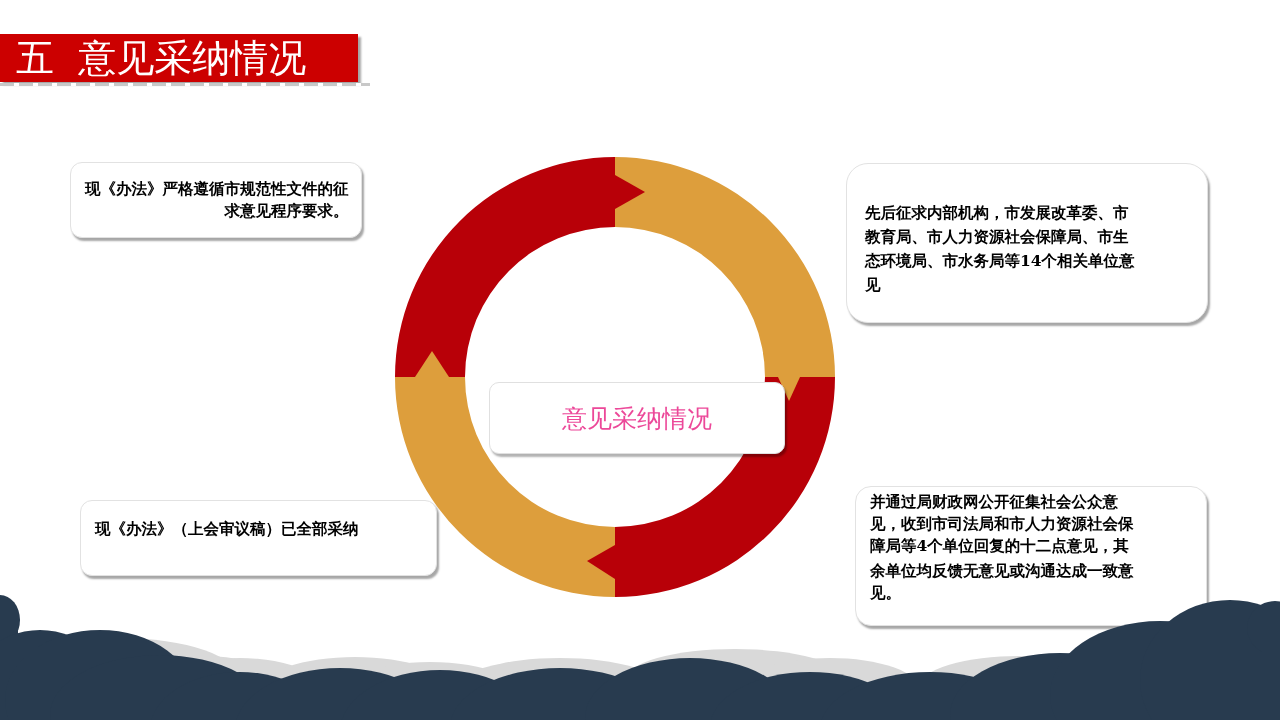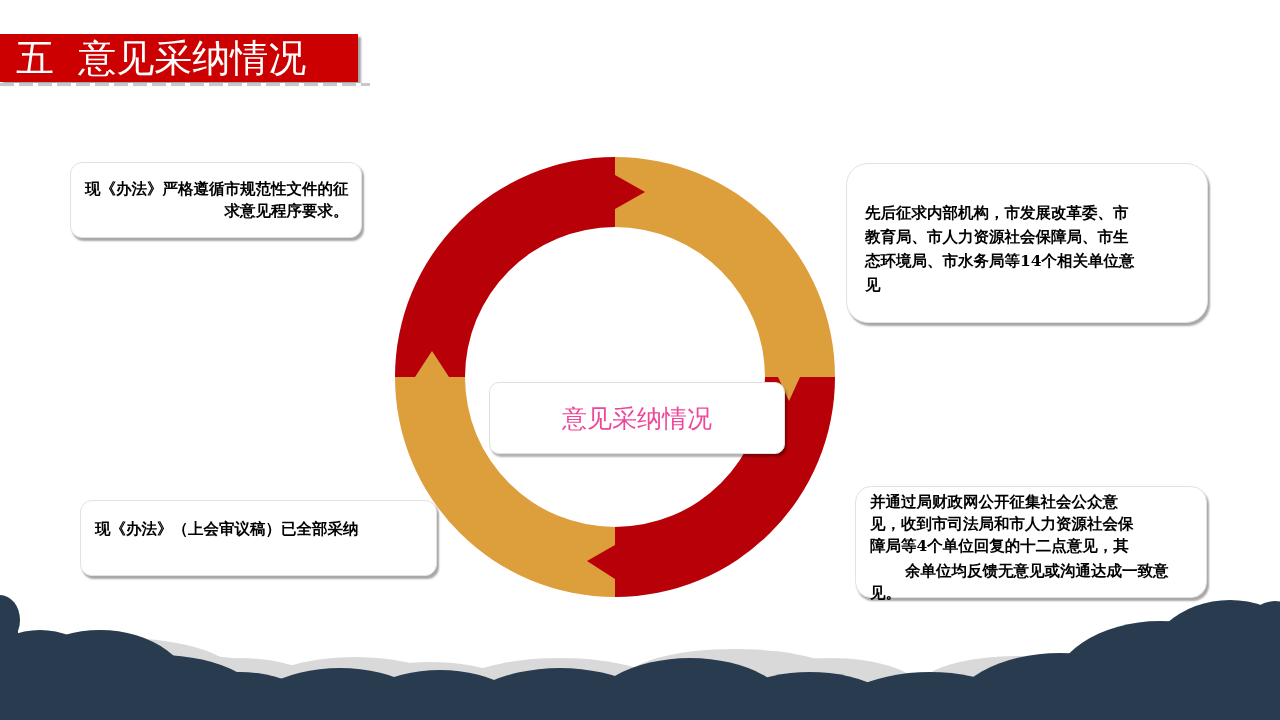--- a/index.html
+++ b/index.html
@@ -44,26 +44,26 @@
     <div>见</div>
   </div>
 </div>
 
 <div class="card" style="left:80px;top:500px;width:357px;height:76px;padding-left:35px;">
   <div class="txt" style="left:14px;top:17px;">
     <div>现《办法》（上会审议稿）已全部采纳</div>
   </div>
 </div>
 
-<div class="card" style="left:855px;top:486px;width:352px;height:112px;border-radius:16px;">
+<div class="card" style="left:855px;top:486px;width:352px;height:140px;border-radius:16px;">
   <div class="txt" style="left:14px;top:4px;line-height:22px;">
     <div>并通过局财政网公开征集社会公众意</div>
     <div>见，收到市司法局和市人力资源社会保</div>
     <div>障局等4个单位回复的十二点意见，其</div>
-    <div style="margin-top:3px;margin-left:35px;">余单位均反馈无意见或沟通达成一致意</div>
+    <div style="margin-top:3px;">余单位均反馈无意见或沟通达成一致意</div>
     <div>见。</div>
   </div>
 </div>
 
 <svg class="ring" width="440" height="440" viewBox="0 0 440 440">
 
   <path d="M220 0 A220 220 0 0 1 440 220 L370 220 A150 150 0 0 0 220 70 Z" fill="#dd9e3c"></path>
 
   <path d="M440 220 A220 220 0 0 1 220 440 L220 370 A150 150 0 0 0 370 220 Z" fill="#b80008"></path>
 

